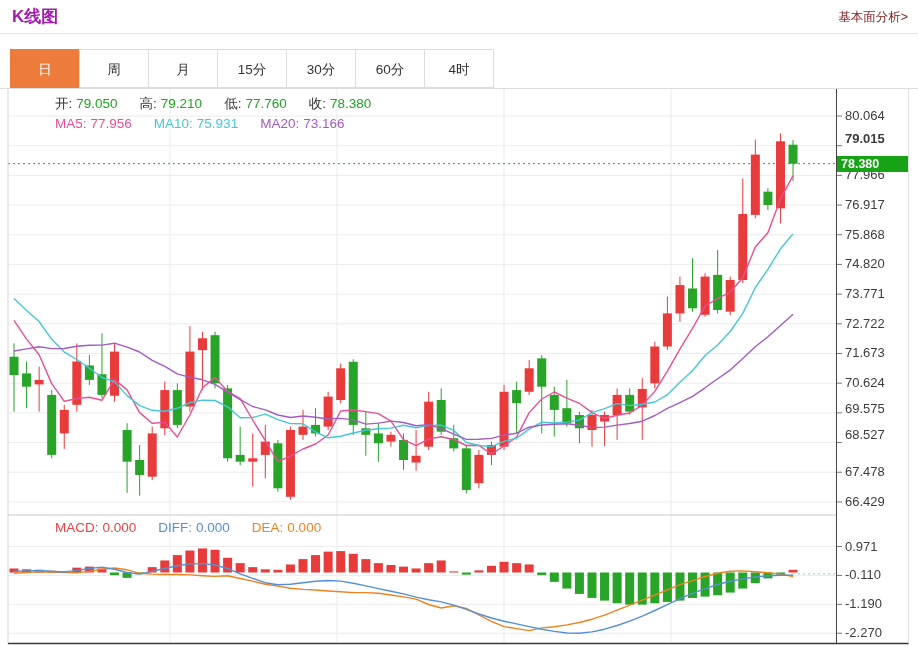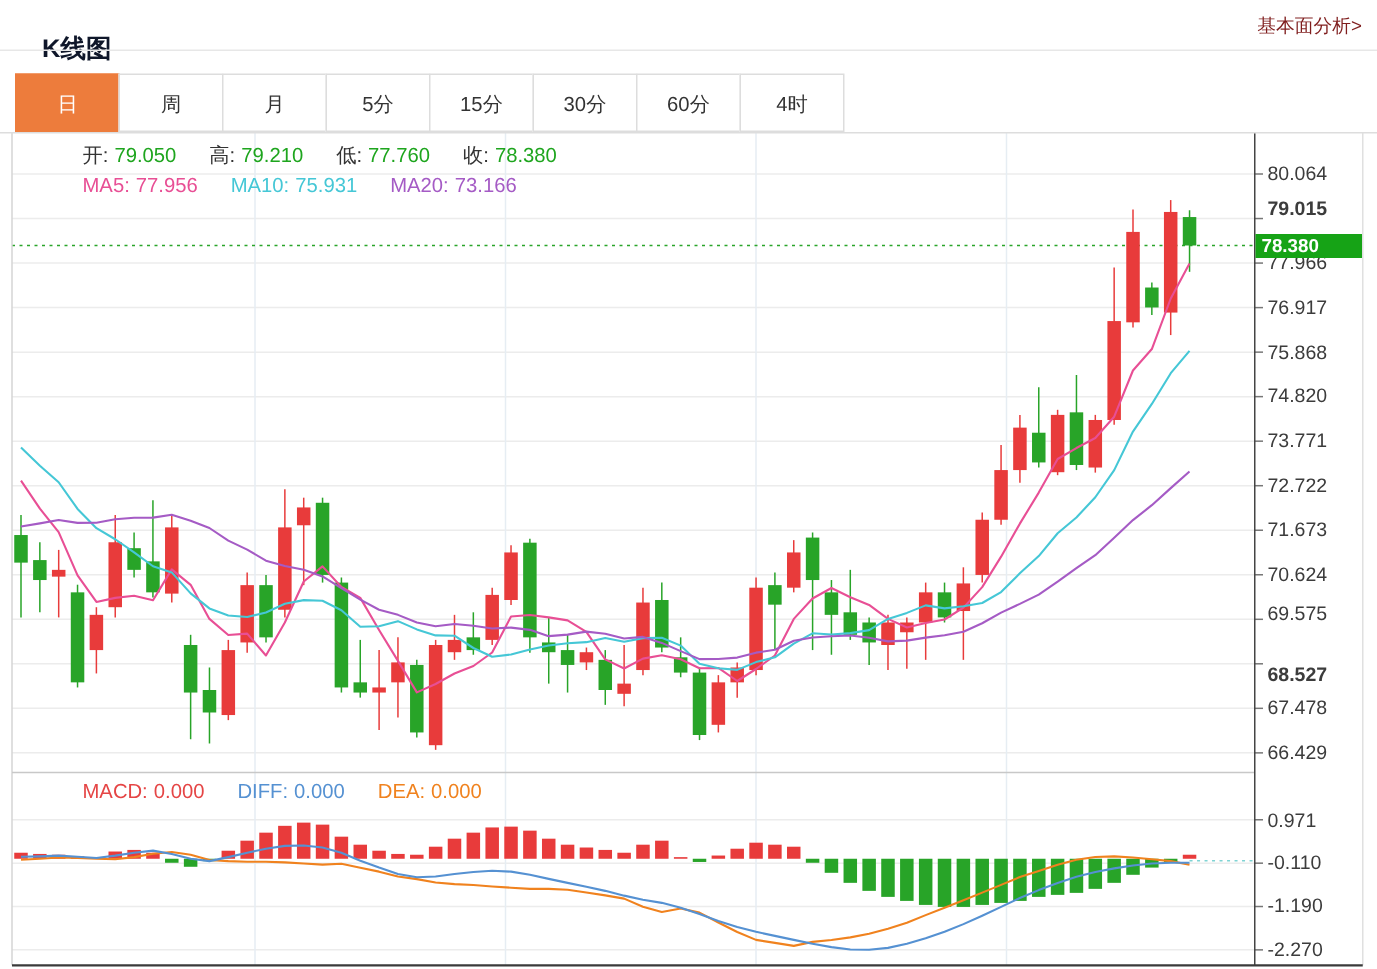--- a/index.html
+++ b/index.html
@@ -1,19 +1,19 @@
 <!DOCTYPE html>
 <html><head>
 <meta charset="utf-8">
 <style>
   html,body{margin:0;padding:0;background:#fff;}
   body{width:918px;height:646px;overflow:hidden;position:relative;
        font-family:"Liberation Sans","DejaVu Sans",sans-serif;}
   .page{position:relative;width:918px;height:646px;background:#fff;}
-  .page-title{position:absolute;left:12px;top:5px;font-size:17px;font-weight:bold;color:#0f172a;margin:16px;}
+  .page-title{position:absolute;left:12px;top:5px;font-size:17px;font-weight:bold;color:#a21caf;margin:0;}
   .fund-link{position:absolute;right:10px;top:9px;font-size:12.5px;color:#7f1d1d;text-decoration:none;cursor:pointer;}
   .hrule{position:absolute;left:0;top:33px;width:918px;border-top:1px solid #e7e7e7;}
   .tabbar{position:absolute;left:10px;top:49px;display:flex;height:39px;}
   .tab{width:70px;height:39px;line-height:39px;text-align:center;font-size:13.5px;color:#333;
        border:1px solid #ddd;margin-left:-1px;box-sizing:border-box;background:#fff;cursor:pointer;}
   .tab:first-child{margin-left:0;}
   .tab.active{background:#ed7c3c;border-color:#ed7c3c;color:#fff;}
   .tabbar-rule{position:absolute;left:0;top:87.5px;width:918px;border-top:1px solid #ddd;}
   #chart-svg{position:absolute;left:0;top:0;width:918px;height:646px;}
   .legend{position:absolute;font-size:13.5px;white-space:nowrap;margin-left:37px;}
@@ -276,21 +276,20 @@
       <line x1="8" y1="515" x2="836.5" y2="515" stroke="#c8c8c8" stroke-width="1"></line>
       <line x1="836.5" y1="88" x2="836.5" y2="643.5" stroke="#444" stroke-width="1"></line>
       <line x1="908.5" y1="88" x2="908.5" y2="643.5" stroke="#e0e0e0" stroke-width="1"></line>
       <line x1="8" y1="643.5" x2="908.5" y2="643.5" stroke="#3a3a3a" stroke-width="1.5"></line>
     </svg>
 
   <div class="tabbar" id="tabbar">
       <div class="tab active">日</div>
       <div class="tab">周</div>
       <div class="tab">月</div>
-      <div class="tab">5分</div>
       <div class="tab">15分</div>
       <div class="tab">30分</div>
       <div class="tab">60分</div>
       <div class="tab">4时</div>
     </div>
   <div class="tabbar-rule"></div>
 
   <div class="legend legend-ohlc" id="legend-ohlc"><span class="lab">开:</span><span style="color: rgb(30, 165, 30);">79.050</span><span class="gap"></span><span class="lab">高:</span><span style="color: rgb(30, 165, 30);">79.210</span><span class="gap"></span><span class="lab">低:</span><span style="color: rgb(30, 165, 30);">77.760</span><span class="gap"></span><span class="lab">收:</span><span style="color: rgb(30, 165, 30);">78.380</span><span class="gap"></span></div>
   <div class="legend legend-ma" id="legend-ma"><span class="lab" style="color: rgb(232, 79, 149);">MA5:</span><span style="color: rgb(232, 79, 149);">77.956</span><span class="gap"></span><span class="lab" style="color: rgb(69, 199, 214);">MA10:</span><span style="color: rgb(69, 199, 214);">75.931</span><span class="gap"></span><span class="lab" style="color: rgb(165, 91, 197);">MA20:</span><span style="color: rgb(165, 91, 197);">73.166</span><span class="gap"></span></div>
   <div class="legend legend-macd" id="legend-macd"><span class="lab" style="color: rgb(229, 69, 69);">MACD:</span><span style="color: rgb(229, 69, 69);">0.000</span><span class="gap"></span><span class="lab" style="color: rgb(85, 145, 210);">DIFF:</span><span style="color: rgb(85, 145, 210);">0.000</span><span class="gap"></span><span class="lab" style="color: rgb(240, 130, 30);">DEA:</span><span style="color: rgb(240, 130, 30);">0.000</span><span class="gap"></span></div>
@@ -300,21 +299,21 @@
       <div class="axlab" style="top: 131px; font-weight: bold;">79.015</div>
       <div class="axlab" style="top: 167.38px; text-align: center;">77.966</div>
       <div class="axlab" style="top: 197.07px;">76.917</div>
       <div class="axlab" style="top: 226.76px;">75.868</div>
       <div class="axlab" style="top: 256.422px;">74.820</div>
       <div class="axlab" style="top: 286.112px;">73.771</div>
       <div class="axlab" style="top: 315.802px;">72.722</div>
       <div class="axlab" style="top: 345.492px;">71.673</div>
       <div class="axlab" style="top: 375.182px;">70.624</div>
       <div class="axlab" style="top: 401px;">69.575</div>
-      <div class="axlab" style="top: 442px; font-weight: bold;">68.527</div>
+      <div class="axlab" style="top: 427px;">68.527</div>
       <div class="axlab" style="top: 464.223px;">67.478</div>
       <div class="axlab" style="top: 493.913px;">66.429</div>
       <div class="axlab" style="top: 538.516px;">0.971</div>
       <div class="axlab" style="top: 567.444px;">-0.110</div>
       <div class="axlab" style="top: 596.344px;">-1.190</div>
       <div class="axlab" style="top: 625.245px;">-2.270</div>
     </div>
   <div class="price-badge" style="top: 155.662px;">78.380</div>
 </div>
 

